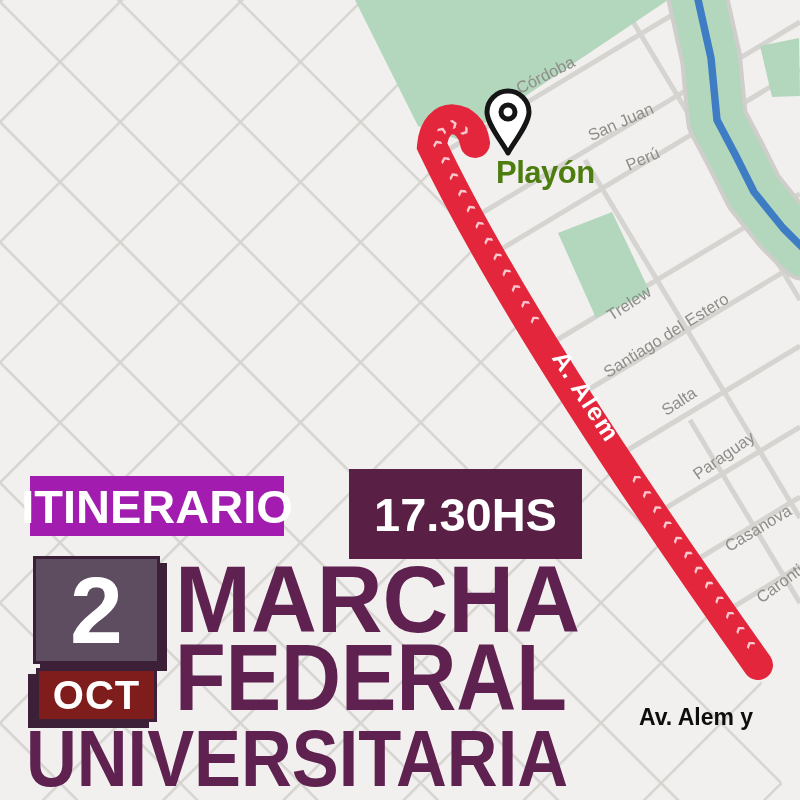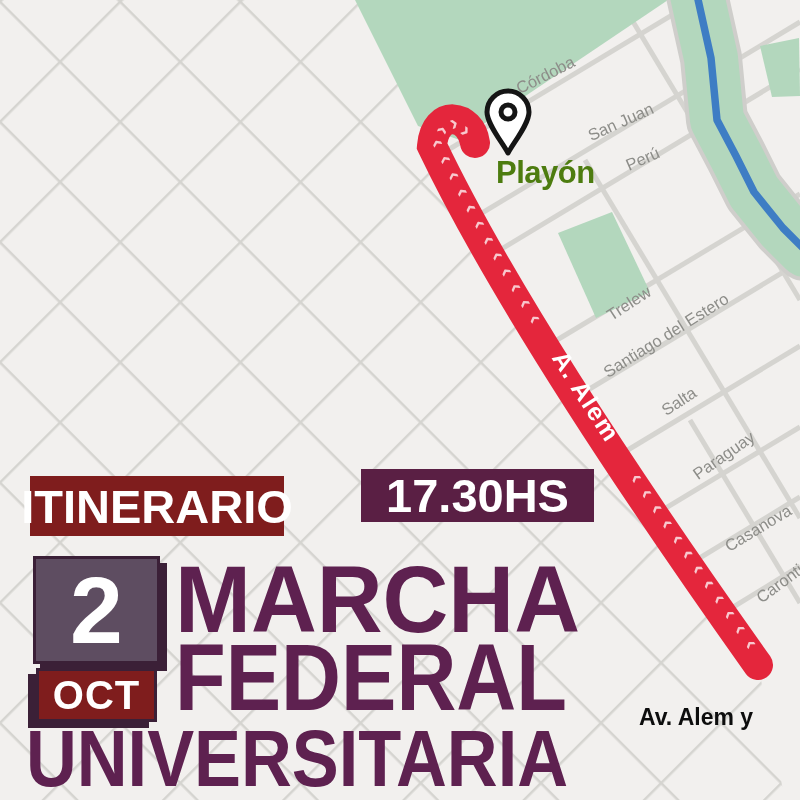--- a/index.html
+++ b/index.html
@@ -15,22 +15,22 @@
   .route-chevrons{font-size:22px;font-weight:bold;letter-spacing:11px;fill:rgba(255,255,255,0.75);}
   .route-name{font-size:25px;font-weight:bold;letter-spacing:1.5px;fill:#ffffff;}
 
   .overlay{position:absolute;z-index:3;}
   .marker-label{
     left:496px;top:157px;
     font-size:31px;font-weight:bold;line-height:1.06;letter-spacing:-0.5px;
     color:#4d7c0f;
   }
   .box{display:flex;align-items:center;justify-content:center;color:#ffffff;font-weight:bold;}
-  .box-itinerario{left:30px;top:476px;width:254px;height:60px;background:#7f1d1d;font-size:47px;}
-  .box-time{left:349px;top:469px;width:233px;height:53px;background:#5a1f44;font-size:47px;margin-left:12px;}
+  .box-itinerario{left:30px;top:476px;width:254px;height:60px;background:#a21caf;font-size:47px;}
+  .box-time{left:349px;top:469px;width:233px;height:90px;background:#5a1f44;font-size:47px;}
   .box-day{left:33px;top:556px;width:121px;height:102px;background:#5e4d61;
            border:3px solid #3b2037;box-shadow:7px 7px 0 #3b2037;font-size:95px;}
   .box-oct{left:36px;top:668px;width:115px;height:48px;background:#7f1d1d;
            border:3px solid #3b2037;box-shadow:-8px 6px 0 #3b2037;font-size:40px;letter-spacing:1px;}
   .title-svg{z-index:2;pointer-events:none;}
   .title-svg text{fill:#5e2150;font-weight:bold;}
   .meeting-note{
     left:598px;top:703px;width:196px;text-align:center;
     font-size:23px;font-weight:bold;line-height:1.25;color:#0d0d0d;
   }

